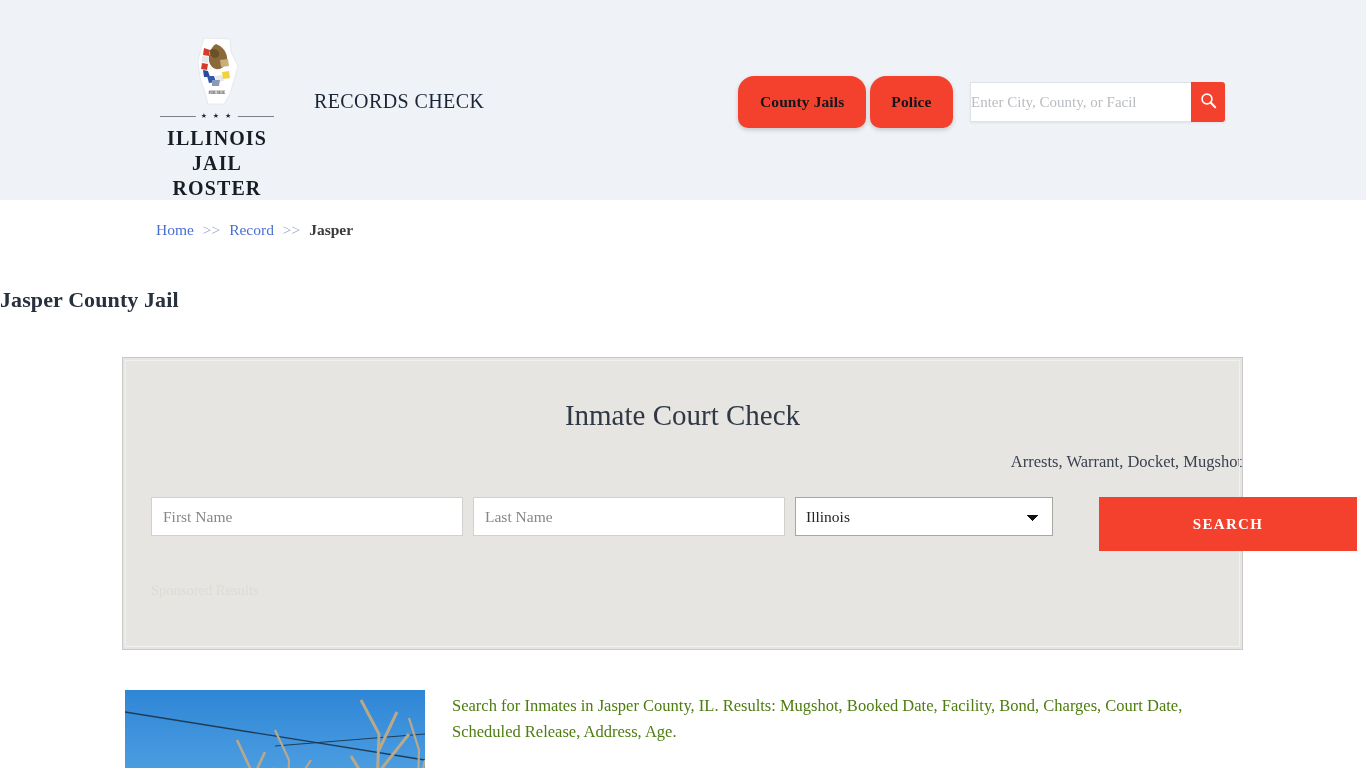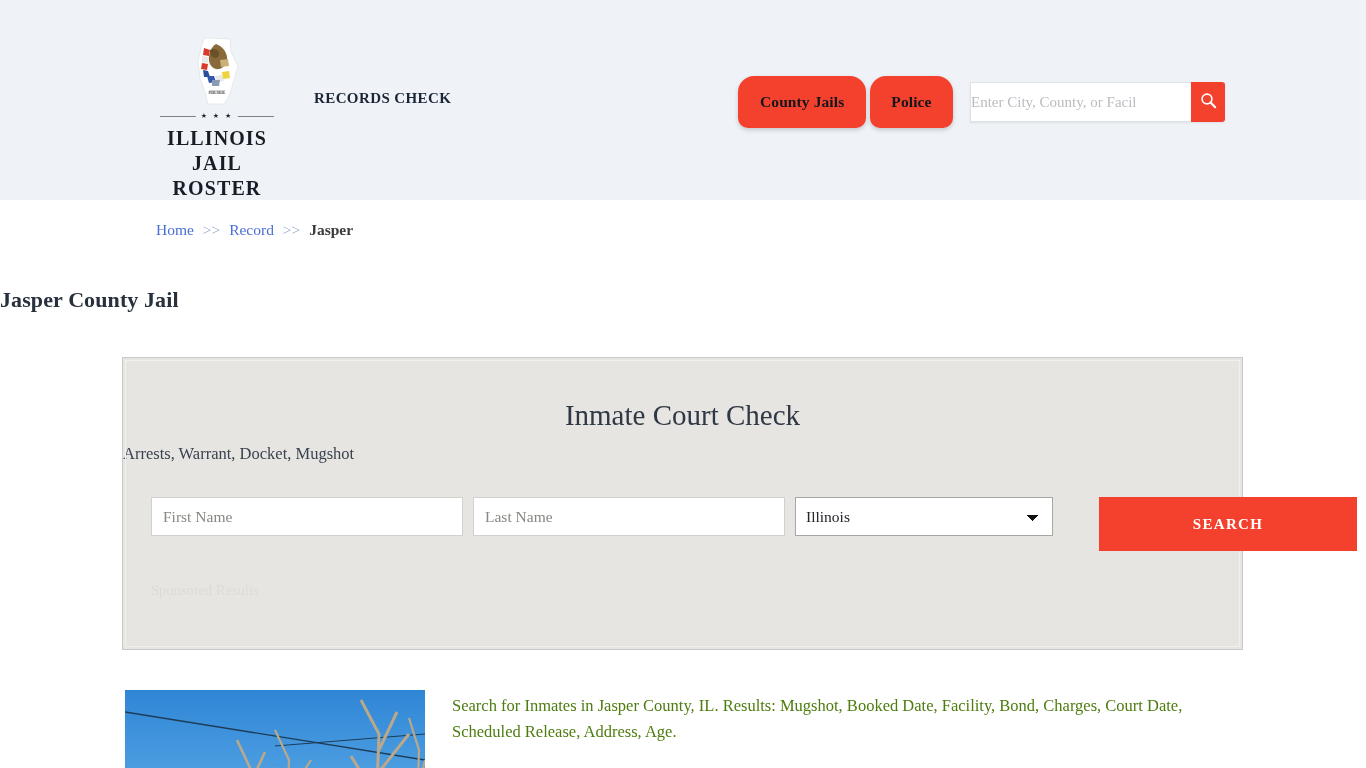--- a/index.html
+++ b/index.html
@@ -74,22 +74,22 @@
     letter-spacing: 1.1px;
     line-height: 25px;
   }
   .brand-name .l2 { display: block; }
 
   .records-check {
     position: absolute;
     left: 314px;
     top: 90px;
     font-family: "Liberation Serif", "DejaVu Serif", serif;
-    font-weight: bold;
-    font-size: 15px;
+    font-weight: normal;
+    font-size: 20px;
     letter-spacing: 0.4px;
     color: #1b2535;
   }
 
   .nav-tabs {
     position: absolute;
     left: 722px;
     top: 76px;
     display: flex;
     gap: 4px;
@@ -195,22 +195,22 @@
   }
   .panel-heading {
     text-align: center;
     margin-top: 40px;
     font-family: "Liberation Serif", "DejaVu Serif", serif;
     font-size: 29px;
     color: #2f3844;
     line-height: 34px;
   }
   .panel-sub {
-    text-align: left;
-    margin-top: 12px;
+    text-align: right;
+    margin-top: 20px;
     font-family: "Liberation Serif", "DejaVu Serif", serif;
     font-size: 16.5px;
     color: #3a4250;
   }
   .panel-form {
     position: absolute;
     left: 28px;
     top: 139px;
     display: flex;
     gap: 10px;

